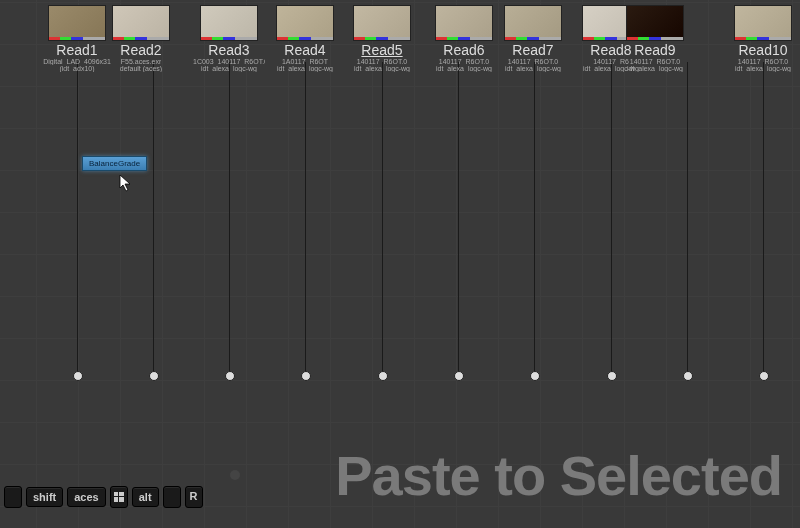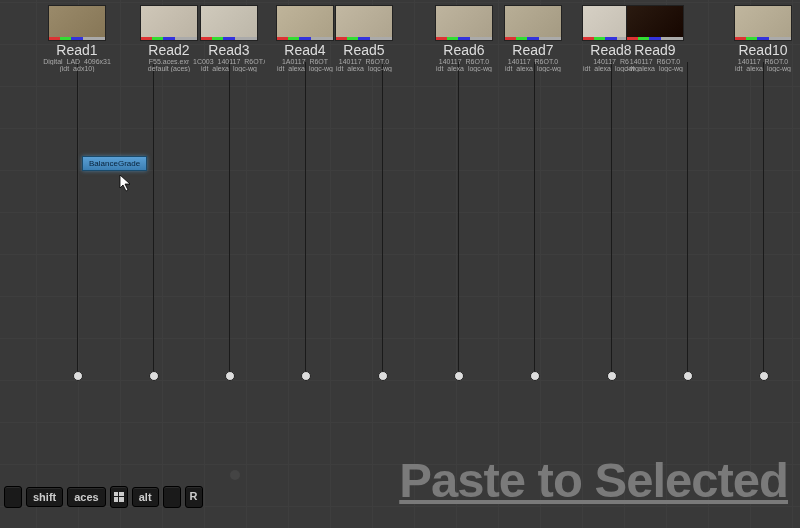--- a/index.html
+++ b/index.html
@@ -100,27 +100,26 @@
   }
   .cursor {
     position: absolute;
     width: 14px;
     height: 18px;
     pointer-events: none;
   }
   .watermark {
     position: absolute;
     bottom: 20px;
-    right: 12px;
-    font-size: 49px;
+    right: 18px;
+    font-size: 56px;
     font-weight: bold;
     color: #7a7a7a;
     letter-spacing: -1px;
     user-select: none;
-    text-decoration: underline;
   }
   .watermark-dot {
     position: absolute;
     bottom: 48px;
     right: 560px;
     width: 10px;
     height: 10px;
     border-radius: 50%;
     background: #444;
   }
@@ -164,21 +163,21 @@
       <div class="wire" style="left: 77px;"></div>
       <div class="read-node" style="left: 48px;">
         <div class="thumb">
           <div class="thumb-img" style="background: linear-gradient(135deg, rgb(154, 138, 106) 0%, rgb(134, 118, 86) 100%);"></div>
         </div>
         <div class="read-label">Read1</div>
         <div class="read-sub">Digital_LAD_4096x31</div>
         <div class="read-sub">(idt_adx10)</div>
       </div>
       <div class="wire" style="left: 153px;"></div>
-      <div class="read-node" style="left: 140px;">
+      <div class="read-node" style="left: 112px;">
         <div class="thumb">
           <div class="thumb-img" style="background: linear-gradient(135deg, rgb(207, 199, 184) 0%, rgb(187, 179, 164) 100%);"></div>
         </div>
         <div class="read-label">Read2</div>
         <div class="read-sub">F55.aces.exr</div>
         <div class="read-sub">default (aces)</div>
       </div>
       <div class="wire" style="left: 229px;"></div>
       <div class="read-node" style="left: 200px;">
         <div class="thumb">
@@ -191,21 +190,21 @@
       <div class="wire" style="left: 305px;"></div>
       <div class="read-node" style="left: 276px;">
         <div class="thumb">
           <div class="thumb-img" style="background: linear-gradient(135deg, rgb(191, 180, 154) 0%, rgb(171, 160, 134) 100%);"></div>
         </div>
         <div class="read-label">Read4</div>
         <div class="read-sub">1A0117_R6OT</div>
         <div class="read-sub">idt_alexa_logc-wg</div>
       </div>
       <div class="wire" style="left: 382px;"></div>
-      <div class="read-node" style="left: 335px;">
+      <div class="read-node" style="left: 353px; text-decoration: underline;">
         <div class="thumb">
           <div class="thumb-img" style="background: linear-gradient(135deg, rgb(194, 184, 162) 0%, rgb(174, 164, 142) 100%);"></div>
         </div>
         <div class="read-label">Read5</div>
         <div class="read-sub">140117_R6OT.0</div>
         <div class="read-sub">idt_alexa_logc-wg</div>
       </div>
       <div class="wire" style="left: 458px;"></div>
       <div class="read-node" style="left: 435px; text-align: right;">
         <div class="thumb">

